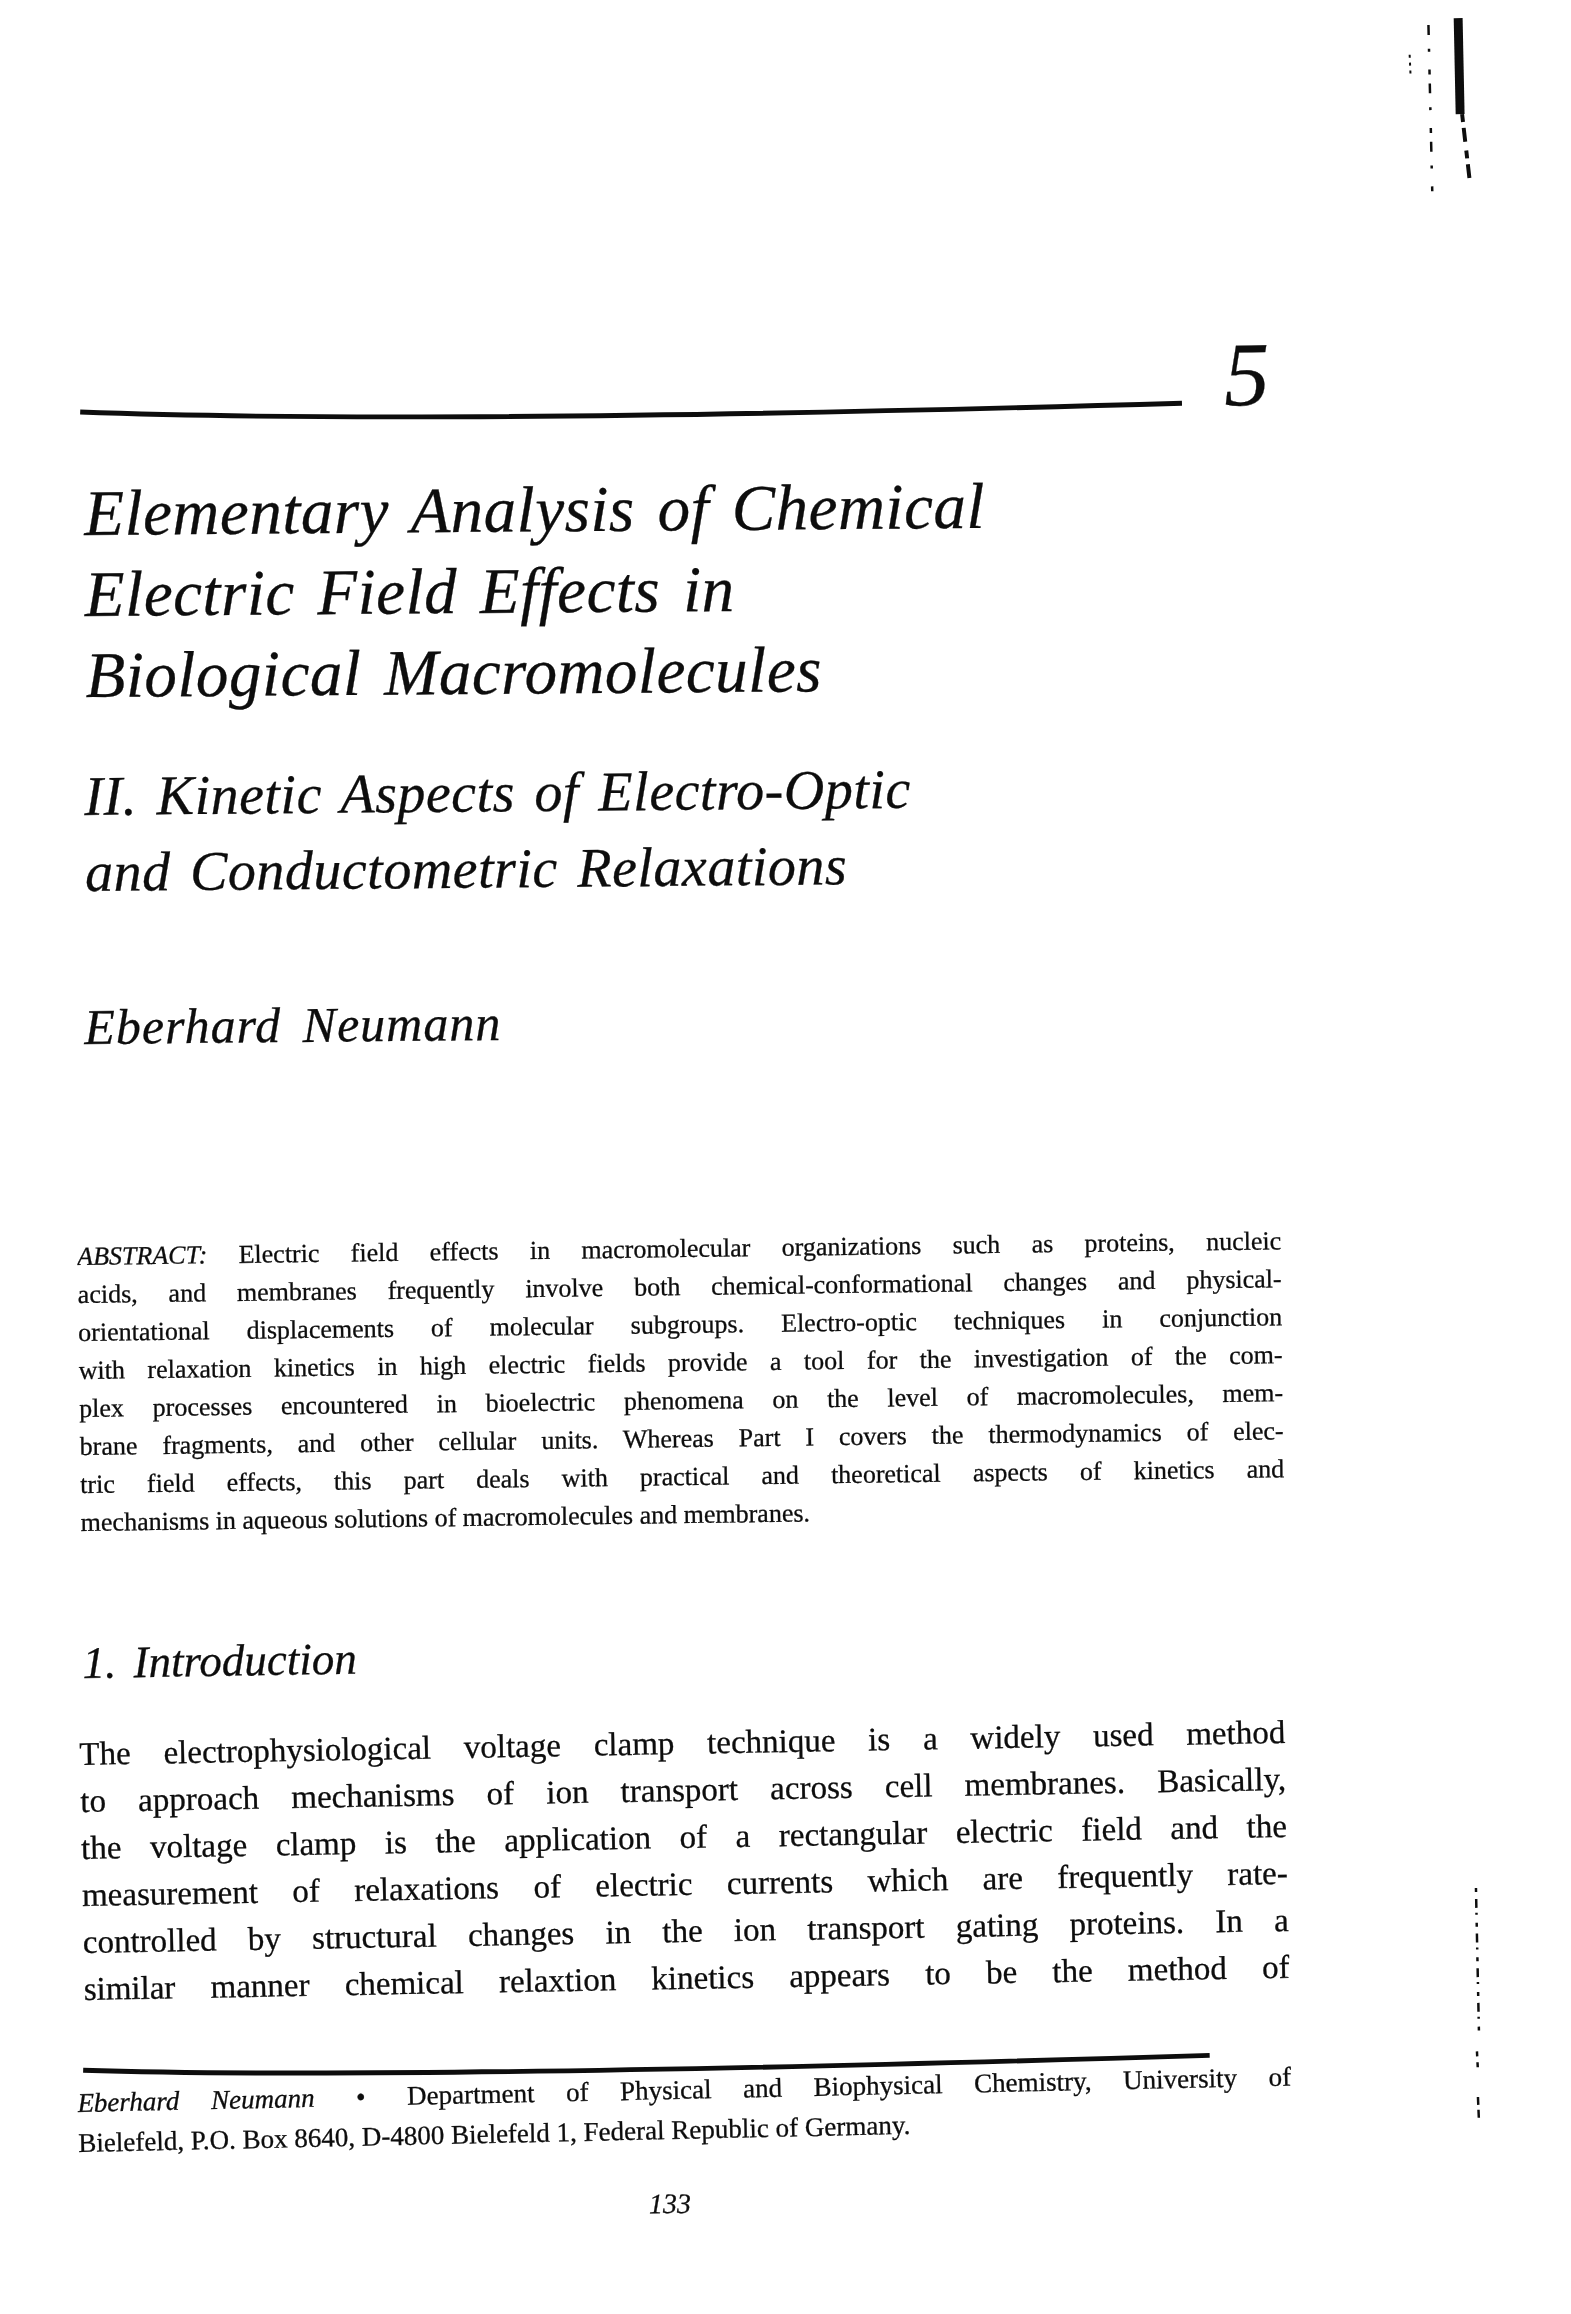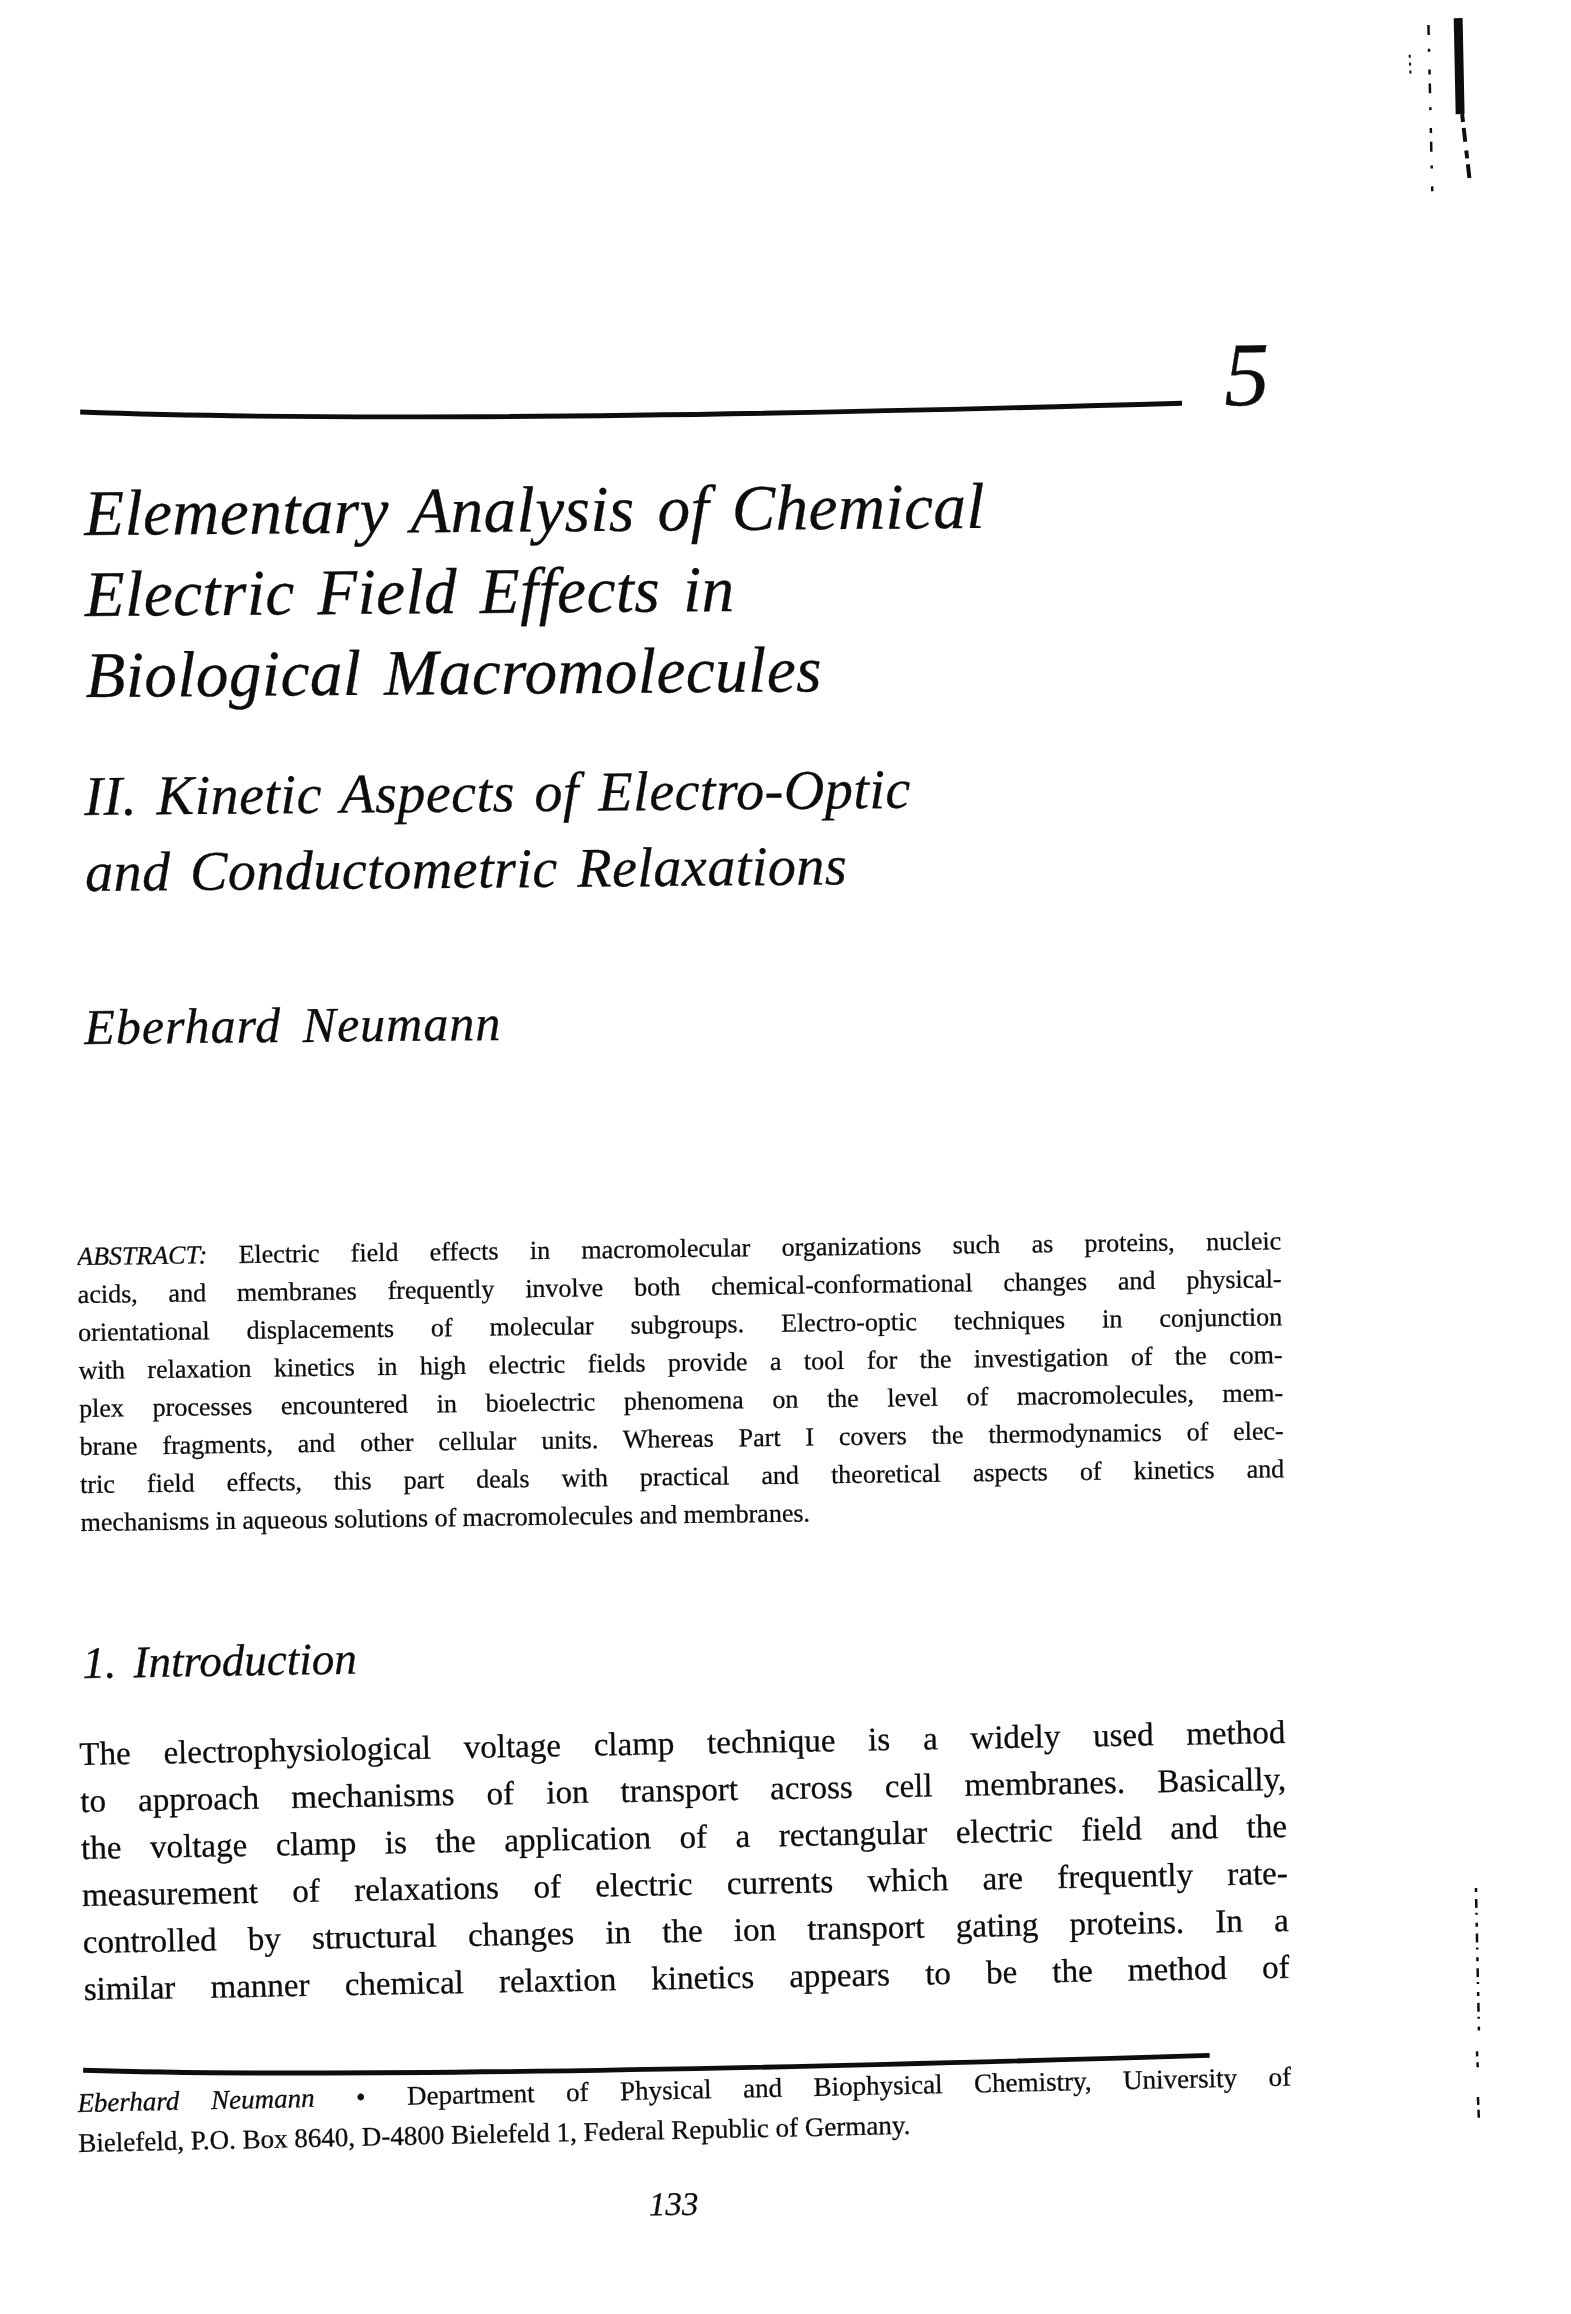--- a/index.html
+++ b/index.html
@@ -72,21 +72,21 @@
   .footnote{
     position:absolute;left:77px;top:2083px;width:1214px;
     font-size:27px;line-height:40px;
     transform:rotate(-1.25deg);transform-origin:0 0;
   }
   .footnote .jline{height:40px;}
   .fn-author{font-style:italic;}
   .fn-bullet{margin:0 10px;}
   .page-num{
     position:absolute;left:649px;top:2184px;
-    font-size:33px;line-height:40px;font-style:italic;
+    font-size:28px;line-height:40px;font-style:italic;
     transform:rotate(-0.5deg);
   }
 </style>
 </head>
 <body>
 
 <div class="page">
 
   <svg class="overlay" viewBox="0 0 1587 2338" aria-hidden="true">
     <path class="rule" d="M81 416 Q 430 429 1194 407"></path>

